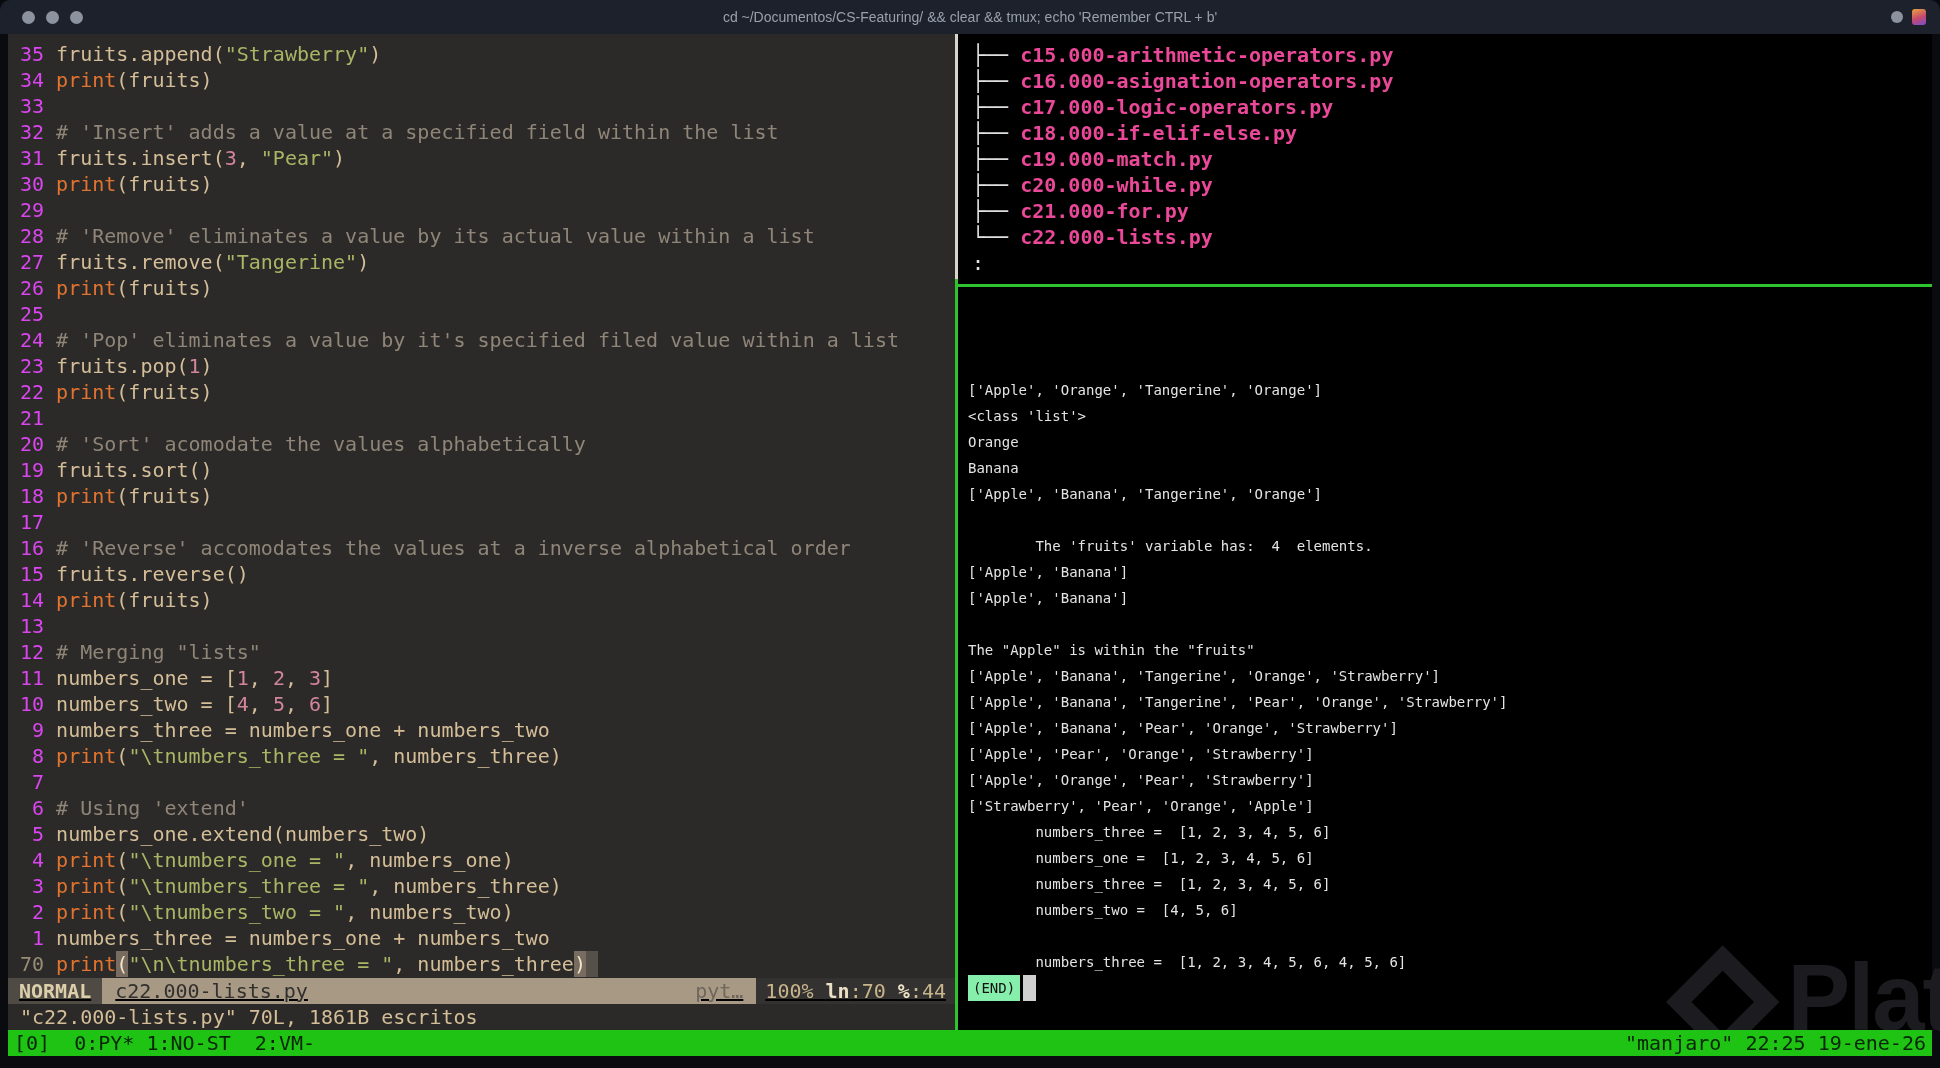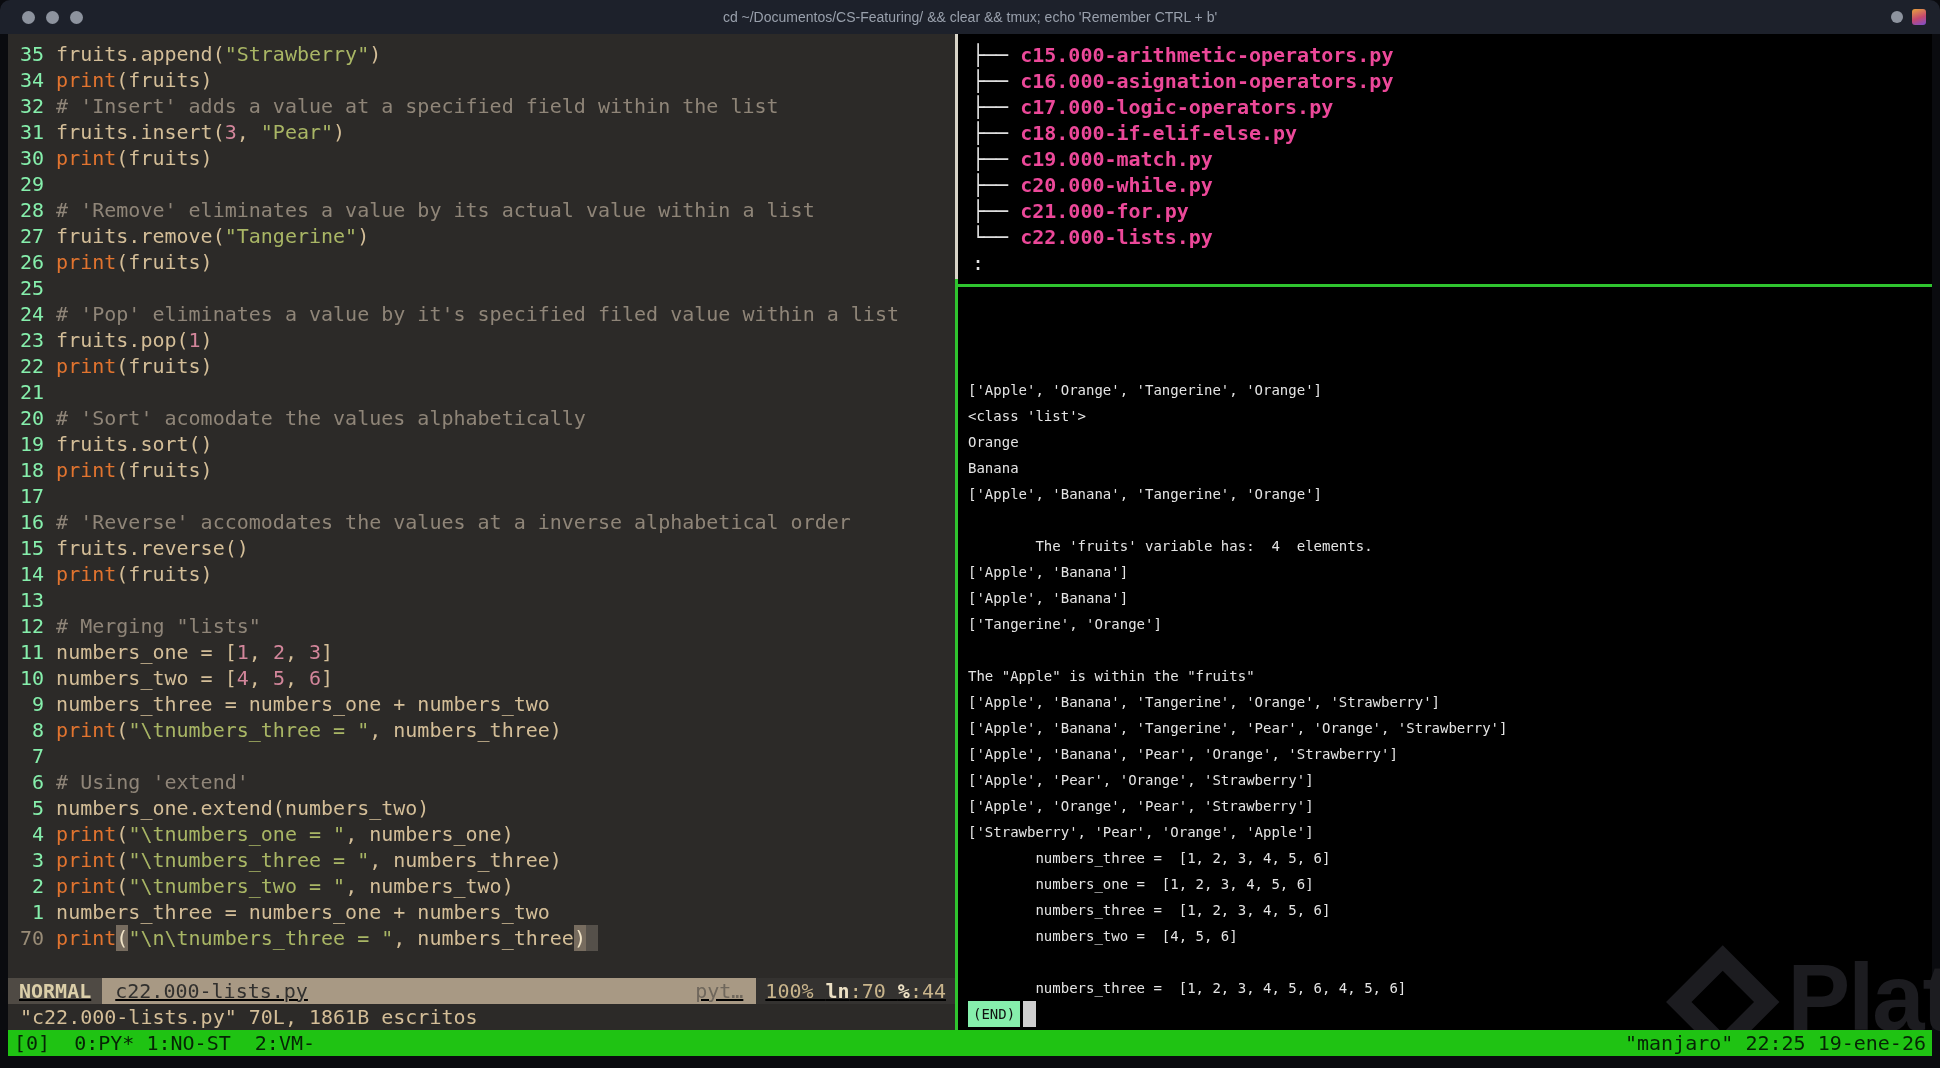--- a/index.html
+++ b/index.html
@@ -15,21 +15,21 @@
   .tb-right{position:absolute;right:14px;top:0;height:34px;display:flex;align-items:center;gap:9px;}
   .ri-dot{width:12px;height:12px;border-radius:50%;background:#8d939e;}
   .ri-app{width:14px;height:16px;border-radius:3px;background:linear-gradient(160deg,#e8a33d 0%,#c5486f 55%,#7a4fd0 100%);}
   
   .tbody{flex:1 1 auto;display:flex;flex-direction:column;padding:0 8px;background:#0a0b0f;min-height:0;}
   .main{flex:1 1 auto;display:flex;min-height:0;}
   
   .pane-left{width:947px;flex:0 0 auto;background:#2c2a28;display:flex;flex-direction:column;overflow:hidden;}
   .code{flex:1 1 auto;padding:7px 0 0 12px;font-size:20px;line-height:26px;color:#d4be98;overflow:hidden;}
   .crow{height:26px;white-space:pre;display:flex;}
-  .ln{display:inline-block;width:2ch;text-align:right;margin-right:1ch;color:#86efac;flex:0 0 auto;}
+  .ln{display:inline-block;width:2ch;text-align:right;margin-right:1ch;color:#d946ef;flex:0 0 auto;}
   .ln-cur{color:#998c77;}
   .tok-n{color:#d4be98;}
   .tok-f{color:#e2742f;}
   .tok-s{color:#a9b665;}
   .tok-d{color:#d3869b;}
   .tok-c{color:#8f8578;}
   .tok-mp{color:#f2e5c8;background:#776c5f;}
   .tok-cur{background:#55504a;color:#55504a;}
   
   .statusline{height:26px;flex:0 0 auto;display:flex;font-size:20px;line-height:26px;white-space:pre;text-decoration:underline;}
@@ -87,20 +87,21 @@
       </div>
     </div>
 
     <div class="tbody">
       <div class="main">
 
         <div class="pane-left">
           <div class="code" id="code">
               <div class="crow"><span class="ln">35</span><span class="tok-n">fruits.append(</span><span class="tok-s">"Strawberry"</span><span class="tok-n">)</span></div>
               <div class="crow"><span class="ln">34</span><span class="tok-f">print</span><span class="tok-n">(fruits)</span></div>
+              <div class="crow"><span class="ln">33</span></div>
               <div class="crow"><span class="ln">32</span><span class="tok-c"># 'Insert' adds a value at a specified field within the list</span></div>
               <div class="crow"><span class="ln">31</span><span class="tok-n">fruits.insert(</span><span class="tok-d">3</span><span class="tok-n">, </span><span class="tok-s">"Pear"</span><span class="tok-n">)</span></div>
               <div class="crow"><span class="ln">30</span><span class="tok-f">print</span><span class="tok-n">(fruits)</span></div>
               <div class="crow"><span class="ln">29</span></div>
               <div class="crow"><span class="ln">28</span><span class="tok-c"># 'Remove' eliminates a value by its actual value within a list</span></div>
               <div class="crow"><span class="ln">27</span><span class="tok-n">fruits.remove(</span><span class="tok-s">"Tangerine"</span><span class="tok-n">)</span></div>
               <div class="crow"><span class="ln">26</span><span class="tok-f">print</span><span class="tok-n">(fruits)</span></div>
               <div class="crow"><span class="ln">25</span></div>
               <div class="crow"><span class="ln">24</span><span class="tok-c"># 'Pop' eliminates a value by it's specified filed value within a list</span></div>
               <div class="crow"><span class="ln">23</span><span class="tok-n">fruits.pop(</span><span class="tok-d">1</span><span class="tok-n">)</span></div>
@@ -160,21 +161,20 @@
               <div class="orow"></div>
               <div class="orow">['Apple', 'Orange', 'Tangerine', 'Orange']</div>
               <div class="orow">&lt;class 'list'&gt;</div>
               <div class="orow">Orange</div>
               <div class="orow">Banana</div>
               <div class="orow">['Apple', 'Banana', 'Tangerine', 'Orange']</div>
               <div class="orow"></div>
               <div class="orow">        The 'fruits' variable has:  4  elements.</div>
               <div class="orow">['Apple', 'Banana']</div>
               <div class="orow">['Apple', 'Banana']</div>
-              <div class="orow">['Tangerine', 'Orange']</div>
               <div class="orow"></div>
               <div class="orow">The "Apple" is within the "fruits"</div>
               <div class="orow">['Apple', 'Banana', 'Tangerine', 'Orange', 'Strawberry']</div>
               <div class="orow">['Apple', 'Banana', 'Tangerine', 'Pear', 'Orange', 'Strawberry']</div>
               <div class="orow">['Apple', 'Banana', 'Pear', 'Orange', 'Strawberry']</div>
               <div class="orow">['Apple', 'Pear', 'Orange', 'Strawberry']</div>
               <div class="orow">['Apple', 'Orange', 'Pear', 'Strawberry']</div>
               <div class="orow">['Strawberry', 'Pear', 'Orange', 'Apple']</div>
               <div class="orow">        numbers_three =  [1, 2, 3, 4, 5, 6]</div>
               <div class="orow">        numbers_one =  [1, 2, 3, 4, 5, 6]</div>

